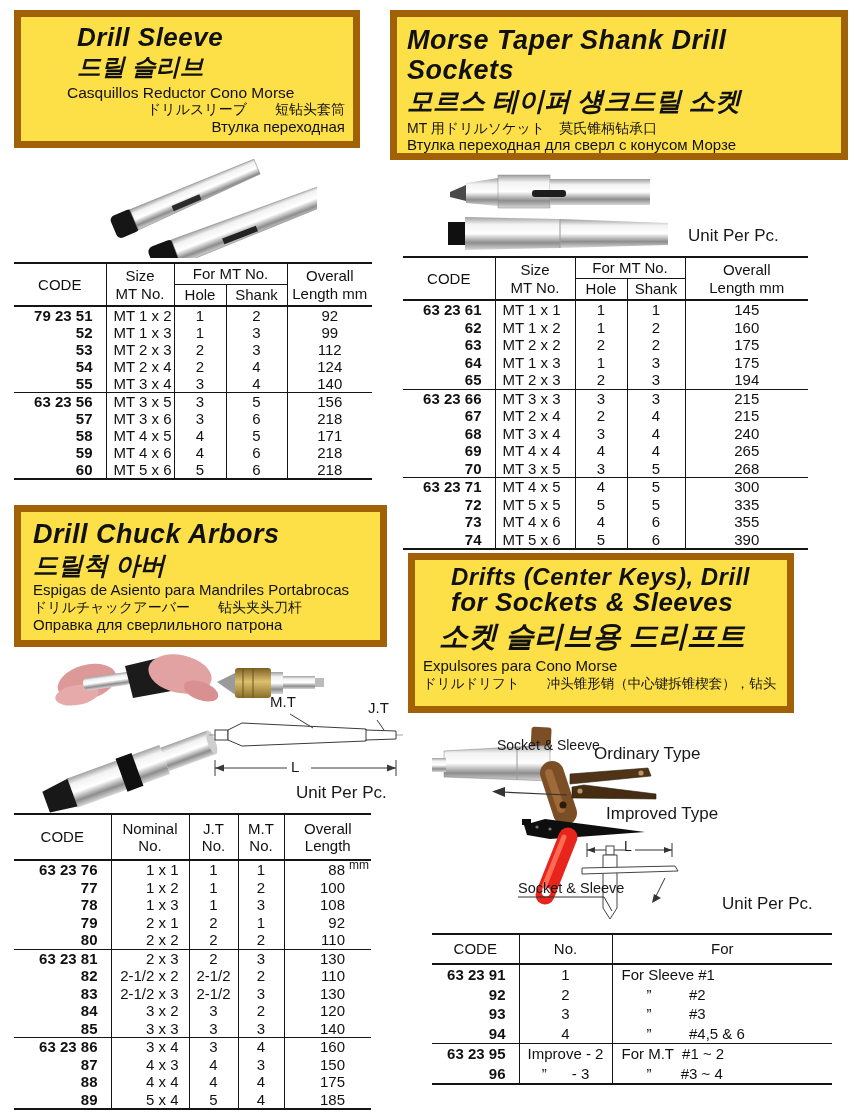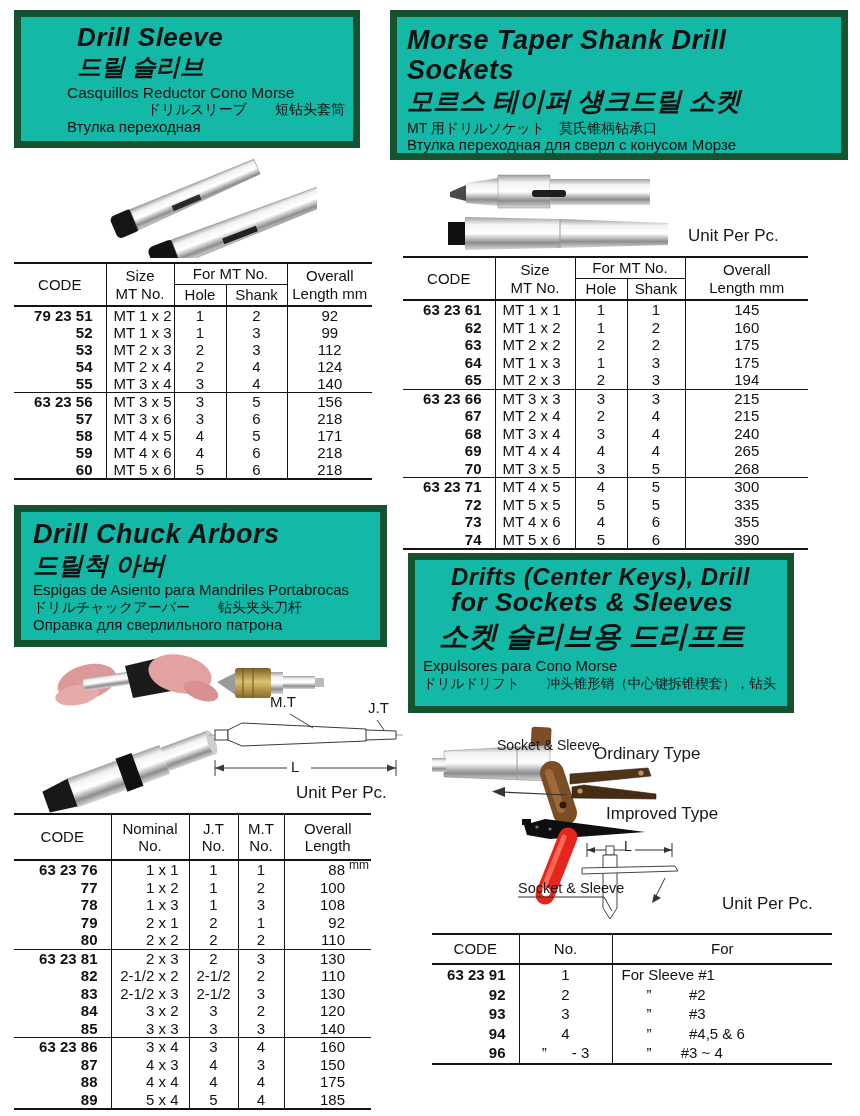--- a/index.html
+++ b/index.html
@@ -4,21 +4,21 @@
 <style>
   html,body{margin:0;padding:0;}
   body{
     width:860px;height:1116px;position:relative;background:#ffffff;
     font-family:"Liberation Sans","DejaVu Sans",sans-serif;color:#111;
     overflow:hidden;
   }
   .abs{position:absolute;}
   
   .hbox{
-    position:absolute;background:#14b8a6;border:7px solid #14532d;
+    position:absolute;background:#fde047;border:7px solid #a16207;
     box-sizing:border-box;line-height:1.12;
   }
   .t-en{font-weight:bold;font-style:italic;letter-spacing:.5px;}
   .t-ko{font-weight:bold;font-style:italic;}
   .t-sub{font-weight:normal;}
   
   table.spec{
     position:absolute;border-collapse:collapse;table-layout:fixed;
     font-size:15px;color:#111;
     border-top:2px solid #151515;border-bottom:2px solid #151515;
@@ -67,21 +67,21 @@
       <stop offset="1" stop-color="#8a6c28"></stop>
     </linearGradient>
   </defs>
 </svg>
 
 <section class="hbox" style="left:14px;top:10px;width:346px;height:138px;padding:6px 8px 4px 46px;">
   <div class="t-en" style="font-size:26px;margin-left:10px;">Drill Sleeve</div>
   <div class="t-ko" style="font-size:24px;margin:2px 0 3px 10px;">드릴 슬리브</div>
   <div class="t-sub" style="font-size:15.5px;">Casquillos Reductor Cono Morse</div>
   <div class="t-sub" style="font-size:14px;margin-top:1px;text-align:right;">ドリルスリーブ　　短钻头套筒</div>
-  <div class="t-sub" style="font-size:15px;margin-top:1px;">Втулка переходная</div>
+  <div class="t-sub" style="font-size:15px;margin-top:1px;text-align:right;">Втулка переходная</div>
 </section>
 
 <svg class="abs" style="left:95px;top:148px;" width="222" height="110" viewBox="0 0 222 110">
   <g transform="translate(20,68) rotate(-23)">
     <rect x="-6" y="-1" width="24" height="24" rx="5" fill="#161616"></rect>
     <polygon points="16,0 150,2 150,18 16,22" fill="url(#silv)" stroke="#7d7d7d" stroke-width="0.5"></polygon>
     <rect x="56" y="13" width="30" height="5.5" fill="#2a2a2a"></rect>
   </g>
   <g transform="translate(58,100) rotate(-21)">
     <rect x="-6" y="-2" width="28" height="28" rx="6" fill="#131313"></rect>
@@ -581,19 +581,24 @@
       <tr>
         <td class="c0">93</td>
         <td class="c1">3</td>
         <td class="c2">      ”         #3</td>
       </tr>
       <tr>
         <td class="c0">94</td>
         <td class="c1">4</td>
         <td class="c2">      ”         #4,5 &amp; 6</td>
       </tr>
+      <tr class="group-start">
+        <td class="c0">63 23 95</td>
+        <td class="c1">Improve - 2</td>
+        <td class="c2">For M.T  #1 ~ 2</td>
+      </tr>
       <tr>
         <td class="c0">96</td>
         <td class="c1">”      - 3</td>
         <td class="c2">      ”       #3 ~ 4</td>
       </tr>
     </tbody>
 </table>
 
 </body></html>

